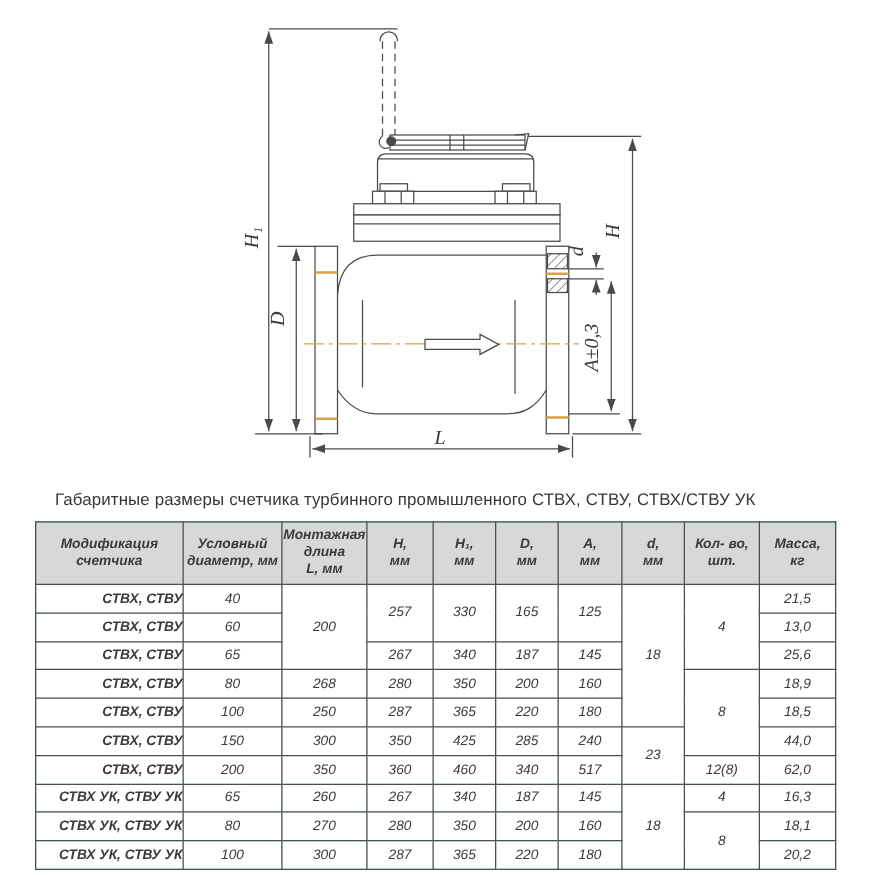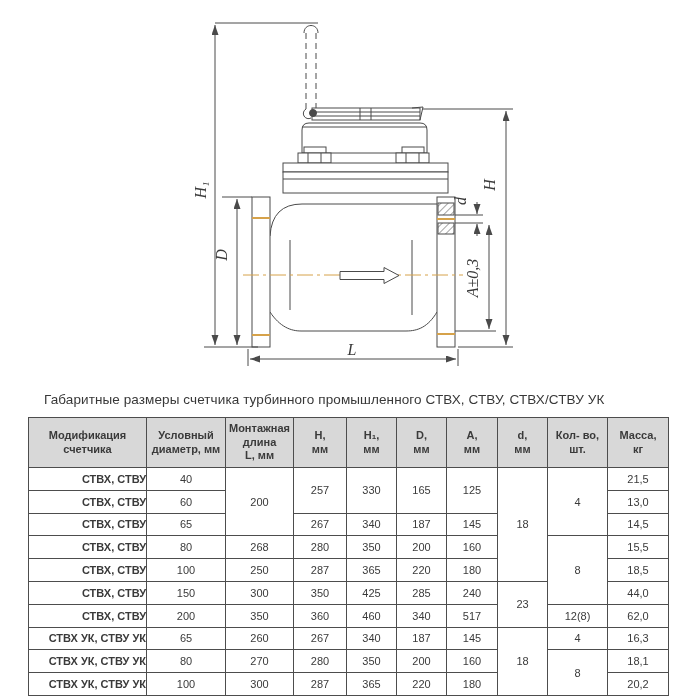--- a/index.html
+++ b/index.html
@@ -8,21 +8,21 @@
     font-family:"Liberation Sans", sans-serif;color:#3a3a3a;overflow:hidden;
   }
   .drawing{position:absolute;left:0;top:0;}
   .dim-label{font-family:"Liberation Serif", serif;font-style:italic;font-size:16px;fill:#3a3a3a;}
   .doc-title{
     position:absolute;left:31px;top:392px;width:640px;
     font-size:13.5px;color:#383838;letter-spacing:.1px;margin-left:13px;
   }
   table.dims{
     position:absolute;left:28px;top:417px;width:640px;
-    border-collapse:collapse;table-layout:fixed;background:#5eead4;
+    border-collapse:collapse;table-layout:fixed;background:#5eead4;font-style:italic;
   }
   table.dims th, table.dims td{
     border:1px solid #4d4d4d;text-align:center;vertical-align:middle;
     padding:0;color:#3a3a3a;
   }
   table.dims th{
     background:#d8d8d8;font-size:11px;font-weight:bold;
     white-space:pre-line;height:49px;line-height:1.25;
   }
   table.dims td{font-size:11px;height:21.8px;background:#ffffff;}
@@ -197,32 +197,32 @@
       <td>60</td>
       <td>13,0</td>
     </tr>
     <tr>
       <td class="model">СТВХ, СТВУ</td>
       <td>65</td>
       <td>267</td>
       <td>340</td>
       <td>187</td>
       <td>145</td>
-      <td>14,5</td>
+      <td>25,6</td>
     </tr>
     <tr>
       <td class="model">СТВХ, СТВУ</td>
       <td>80</td>
       <td>268</td>
       <td>280</td>
       <td>350</td>
       <td>200</td>
       <td>160</td>
       <td rowspan="3">8</td>
-      <td>15,5</td>
+      <td>18,9</td>
     </tr>
     <tr>
       <td class="model">СТВХ, СТВУ</td>
       <td>100</td>
       <td>250</td>
       <td>287</td>
       <td>365</td>
       <td>220</td>
       <td>180</td>
       <td>18,5</td>

